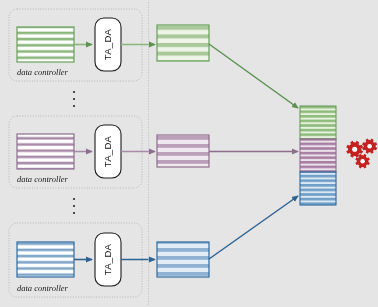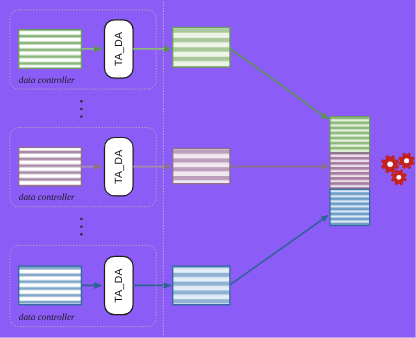--- a/index.html
+++ b/index.html
@@ -4,21 +4,21 @@
 <style>
   html, body {
     margin: 0;
     padding: 0;
     background: #ffffff;
   }
   #canvas {
     position: relative;
     width: 378px;
     height: 307px;
-    background: #8b5cf6;
+    background: #e5e5e5;
     overflow: hidden;
     font-family: "Liberation Serif", serif;
   }
   svg#diagram {
     position: absolute;
     left: 0;
     top: 0;
     width: 378px;
     height: 307px;
     display: block;

